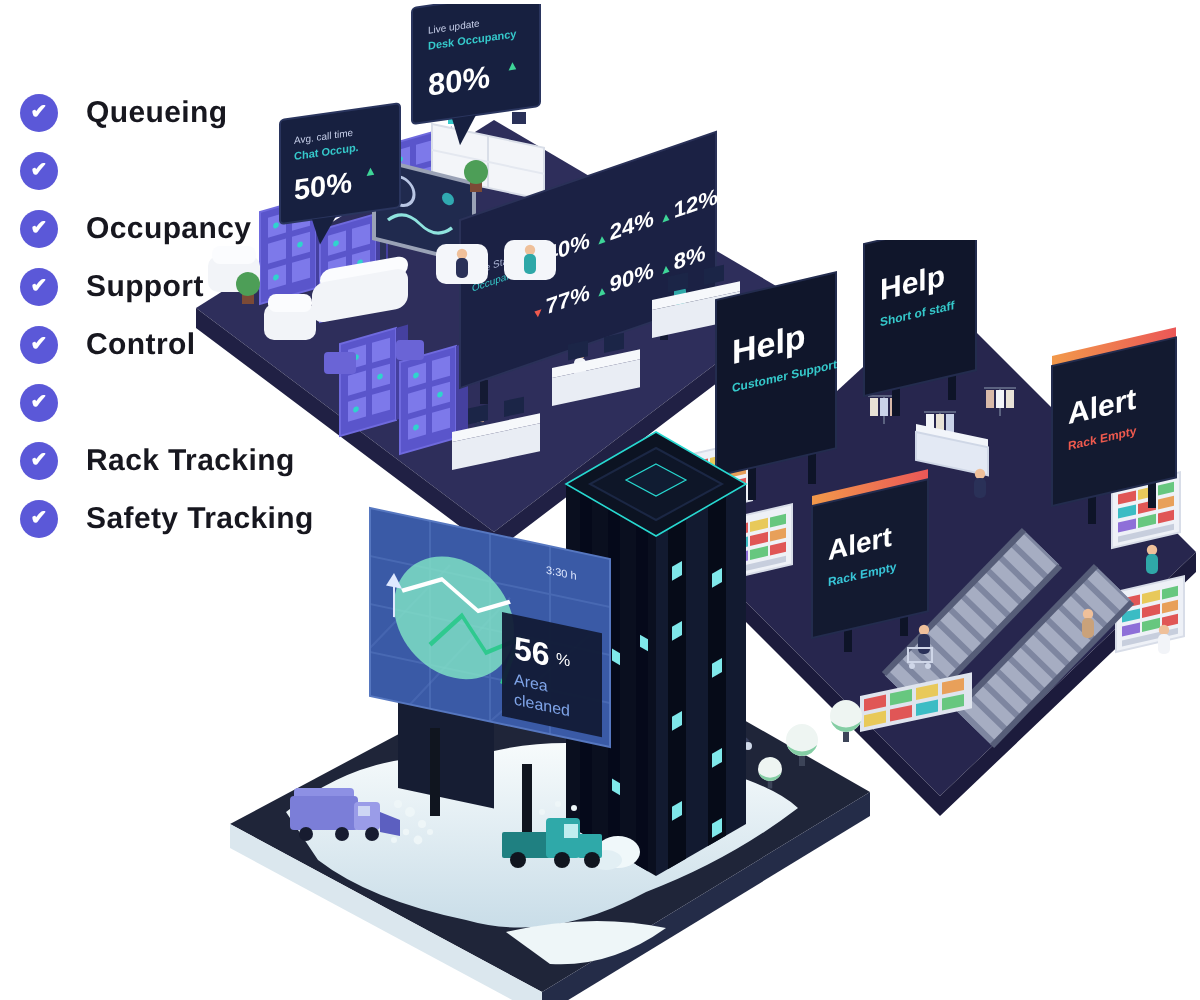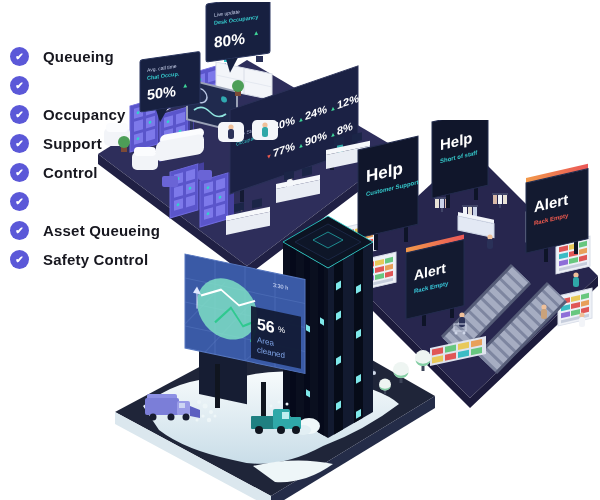--- a/index.html
+++ b/index.html
@@ -36,25 +36,25 @@
       </li>
     <li class="check-item">
       <span class="check-icon">✔</span>
       <span class="check-label">Control</span>
       </li>
     <li class="check-item">
       <span class="check-icon">✔</span>
       </li>
     <li class="check-item">
       <span class="check-icon">✔</span>
-      <span class="check-label">Asset Queueing</span>
-      </li>
-    <li class="check-item">
-      <span class="check-icon">✔</span>
-      <span class="check-label">Safety Control</span>
+      <span class="check-label">Rack Tracking</span>
+      </li>
+    <li class="check-item">
+      <span class="check-icon">✔</span>
+      <span class="check-label">Safety Tracking</span>
       </li>
   </ul>
 
   <svg class="scene" style="left:90px;top:2px" width="320" height="290" viewBox="0 0 320 290">
     <defs>
       <linearGradient id="gradOr" x1="0" y1="0" x2="1" y2="0">
         <stop offset="0" stop-color="#f2994a"></stop>
           <stop offset="1" stop-color="#eb5757"></stop>
       </linearGradient>
       <linearGradient id="gradSnow" x1="0" y1="0" x2="0" y2="1">

